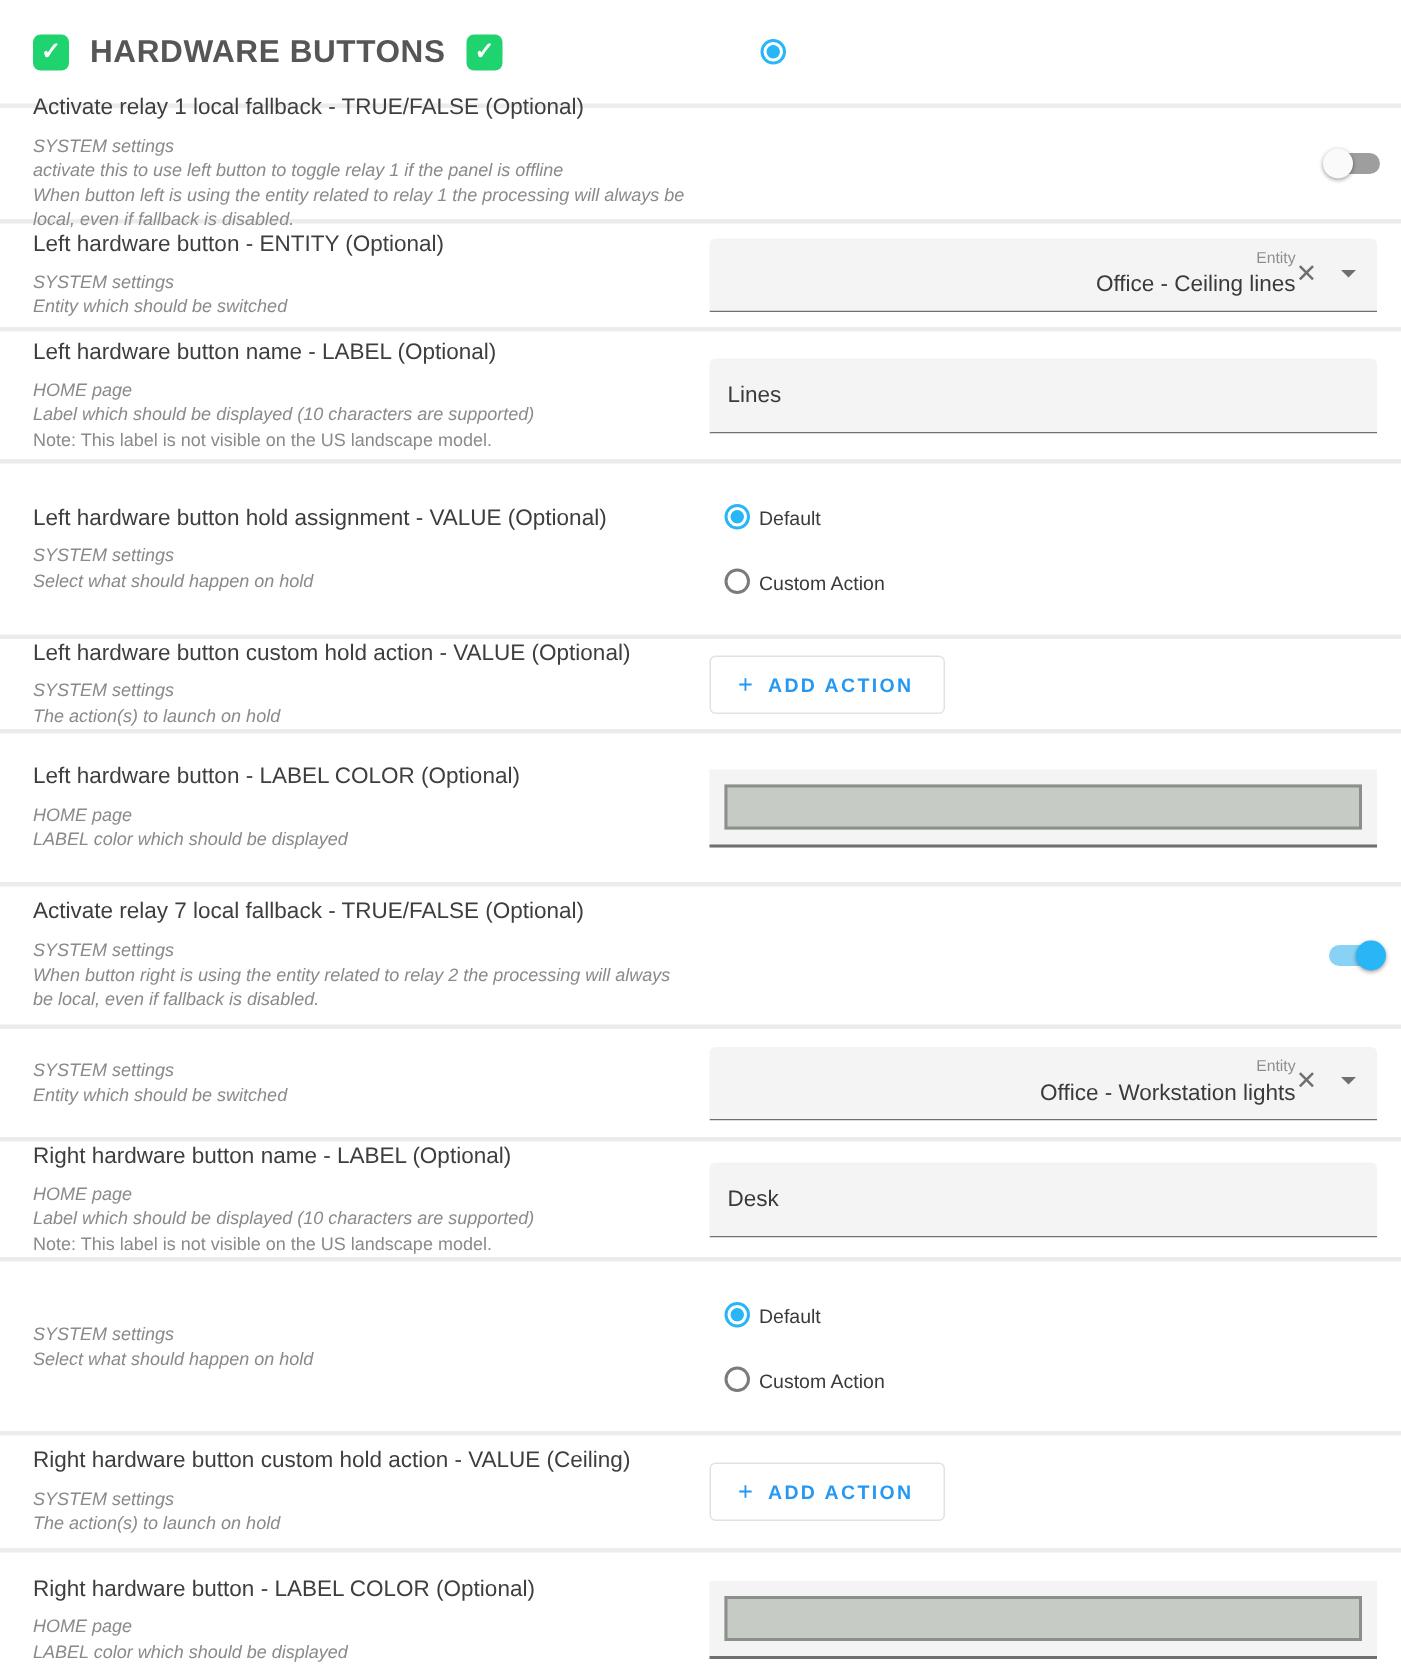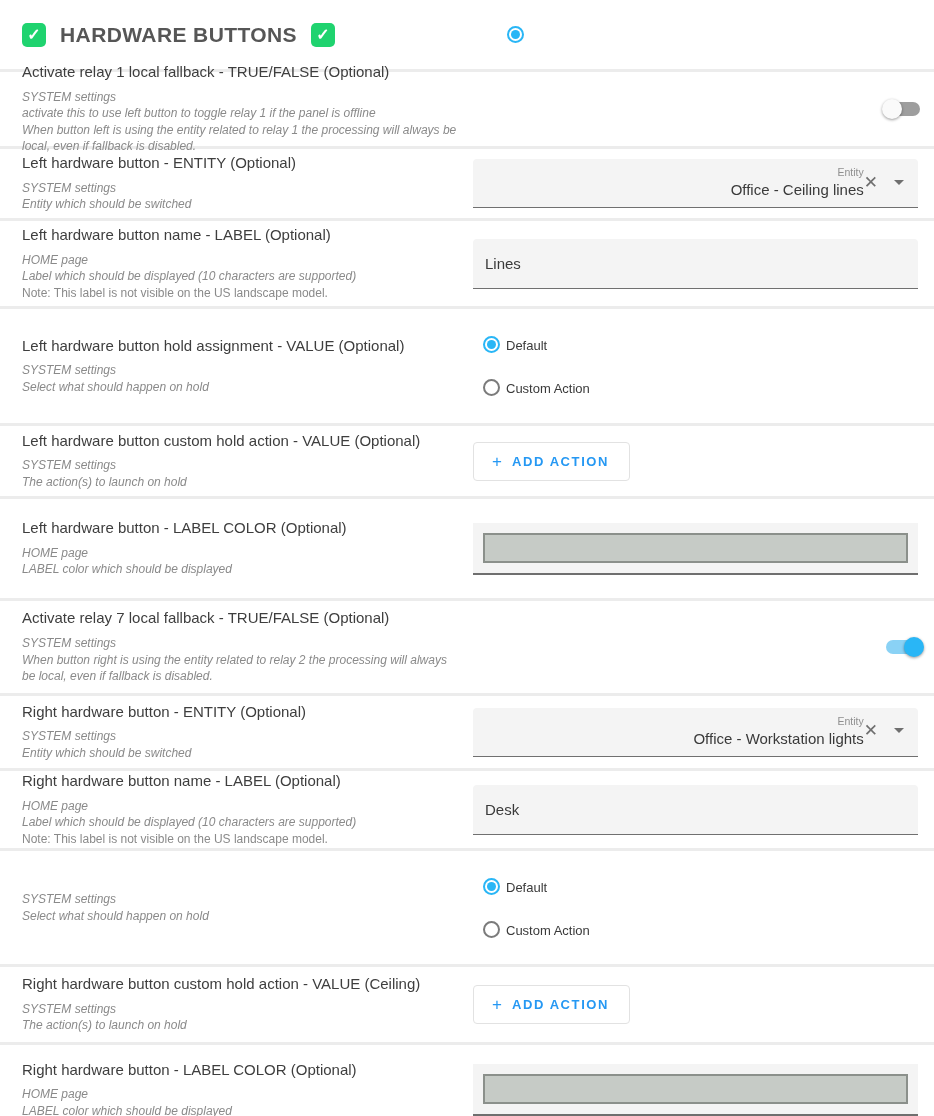--- a/index.html
+++ b/index.html
@@ -145,21 +145,21 @@
         <label class="radio-opt">
           <span class="radio">
               <span class="dot"></span>
             </span>
           <span class="lbl">Custom Action</span>
         </label>
       </div>
     </div>
   </section>
 
-  <section class="row" style="height:73px">
+  <section class="row" style="height:63px">
     <div class="info">
       <h3>Left hardware button custom hold action - VALUE (Optional)</h3>
       <div class="meta-line">SYSTEM settings</div>
       <div class="meta-line">The action(s) to launch on hold</div>
     </div>
     <div class="control">
       <button class="add-action">
         <span class="plus">+</span>
         <span class="aa-label">ADD ACTION</span>
       </button>
@@ -187,21 +187,20 @@
     </div>
     <div class="control right">
       <div class="toggle on">
           <div class="thumb"></div>
         </div>
     </div>
   </section>
 
   <section class="row" style="height:75px">
     <div class="info">
-      <h3>Right hardware button - ENTITY (Optional)</h3>
       <div class="meta-line">SYSTEM settings</div>
       <div class="meta-line">Entity which should be switched</div>
     </div>
     <div class="control">
       <div class="entity-field">
         <div class="ef-text">
           <div class="ef-label">Entity</div>
           <div class="ef-value">Office - Workstation lights</div>
         </div>
         <div class="ef-icons">

